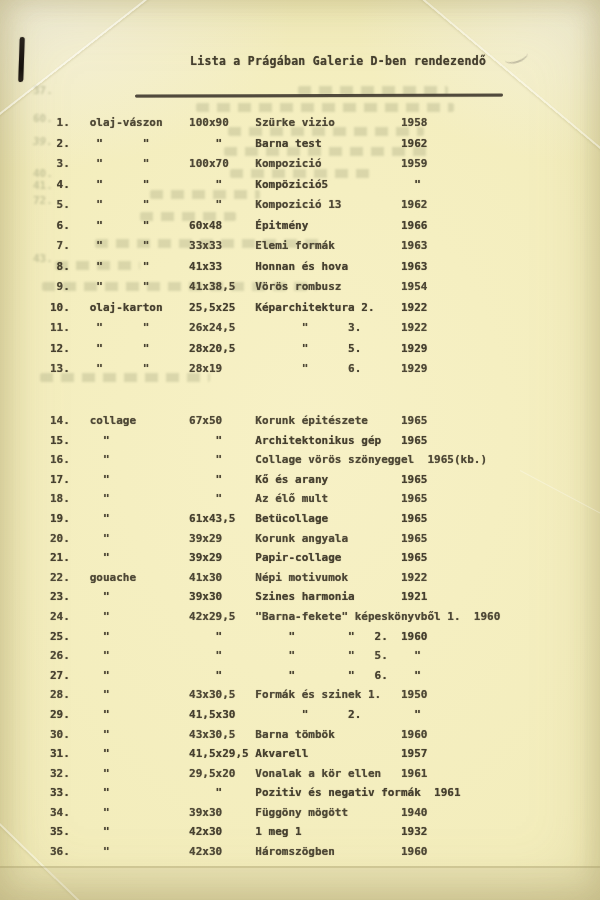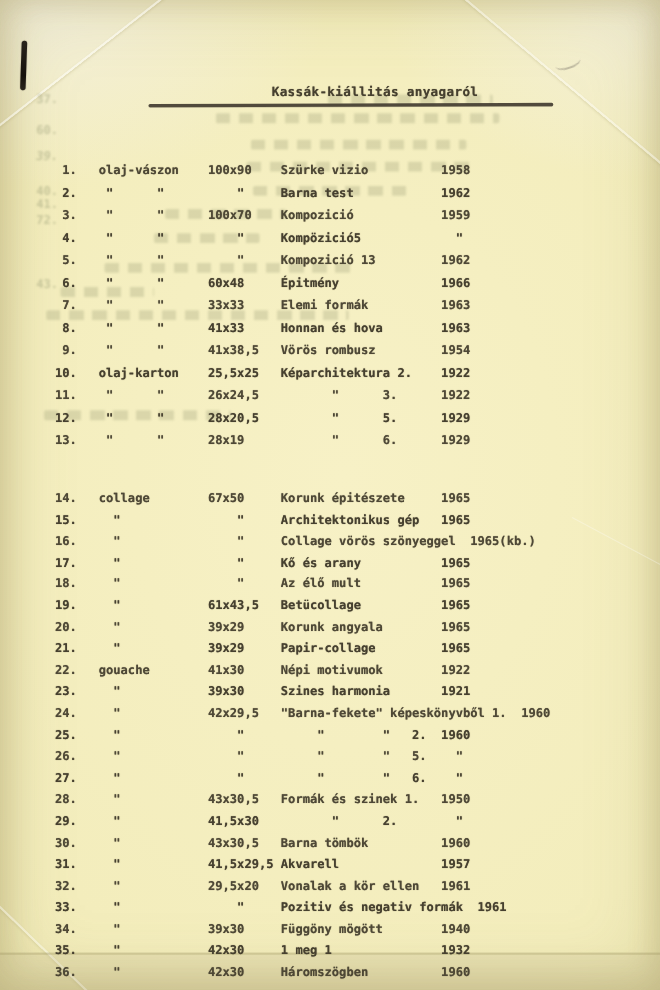--- a/index.html
+++ b/index.html
@@ -15,21 +15,21 @@
     box-shadow:
       inset 0 0 70px rgba(150,135,75,.22),
       inset 12px 0 30px rgba(150,135,80,.14),
       inset -8px 0 24px rgba(150,135,80,.12),
       inset 0 -14px 30px rgba(140,125,70,.14);
   }
   .crease{position:absolute;transform-origin:left center;pointer-events:none;}
   .ink-text{color:#46402f;font-weight:bold;text-shadow:0 0 .8px rgba(70,62,47,.75);}
   .title-line{position:absolute;font-size:11.5px;letter-spacing:.3px;line-height:18px;white-space:pre;}
   .underline{position:absolute;left:135px;top:94px;width:368px;height:2.6px;background:#3b342a;opacity:.88;border-radius:2px;transform:rotate(-.15deg);box-shadow:0 .5px 0 rgba(59,52,42,.35);}
-  .list-group{position:absolute;left:50px;font-size:11px;white-space:pre;margin-top:32px;}
+  .list-group{position:absolute;left:50px;font-size:11px;white-space:pre;}
   .list-a{top:113px;}
   .list-b{top:411px;}
   .list-a .row{height:20.5px;line-height:20.5px;}
   .list-b .row{height:19.6px;line-height:19.6px;}
   .row{white-space:pre;}
   .row:nth-child(odd){opacity:.95;}
   .ghost-layer{position:absolute;inset:0;pointer-events:none;}
   .ghost-num{position:absolute;left:33px;font-size:11px;font-weight:bold;color:#8e936e;opacity:.42;filter:blur(.8px);}
   .ghost-bar{position:absolute;height:9px;border-radius:2px;opacity:.42;filter:blur(1.1px);
     background:repeating-linear-gradient(90deg, rgba(128,133,96,.55) 0 13px, rgba(128,133,96,0) 13px 21px);}
@@ -69,19 +69,19 @@
       <div class="ghost-num" style="top: 135px; font-style: italic;">39.</div>
       <div class="ghost-num" style="top: 152px; margin-top: 15px;">40.</div>
       <div class="ghost-num" style="top: 179px;">41.</div>
       <div class="ghost-num" style="top: 194px;">72.</div>
       <div class="ghost-num" style="top: 212px; margin-top: 40px;">43.</div>
     </div>
 
   <div class="ink-mark"></div>
   <div class="pencil-mark"></div>
 
-  <div class="title-line ink-text" style="left:247px;top:74px;">Kassák-kiállitás anyagaról</div>
+  <div class="title-line ink-text" style="left:190px;top:52px;">Lista a Prágában Galerie D-ben rendezendő</div>
   <div class="underline"></div>
 
   <div class="list-group list-a ink-text"><div class="row"> 1.   olaj-vászon    100x90    Szürke vizio          1958</div><div class="row"> 2.    "      "          "     Barna test            1962</div><div class="row"> 3.    "      "      100x70    Kompozició            1959</div><div class="row"> 4.    "      "          "     Kompözició5             "</div><div class="row"> 5.    "      "          "     Kompozició 13         1962</div><div class="row"> 6.    "      "      60x48     Épitmény              1966</div><div class="row"> 7.    "      "      33x33     Elemi formák          1963</div><div class="row"> 8.    "      "      41x33     Honnan és hova        1963</div><div class="row"> 9.    "      "      41x38,5   Vörös rombusz         1954</div><div class="row">10.   olaj-karton    25,5x25   Képarchitektura 2.    1922</div><div class="row">11.    "      "      26x24,5          "      3.      1922</div><div class="row">12.    "      "      28x20,5          "      5.      1929</div><div class="row">13.    "      "      28x19            "      6.      1929</div></div>
   <div class="list-group list-b ink-text"><div class="row">14.   collage        67x50     Korunk épitészete     1965</div><div class="row">15.     "                "     Architektonikus gép   1965</div><div class="row">16.     "                "     Collage vörös szönyeggel  1965(kb.)</div><div class="row">17.     "                "     Kő és arany           1965</div><div class="row">18.     "                "     Az élő mult           1965</div><div class="row">19.     "            61x43,5   Betücollage           1965</div><div class="row">20.     "            39x29     Korunk angyala        1965</div><div class="row">21.     "            39x29     Papir-collage         1965</div><div class="row">22.   gouache        41x30     Népi motivumok        1922</div><div class="row">23.     "            39x30     Szines harmonia       1921</div><div class="row">24.     "            42x29,5   "Barna-fekete" képeskönyvből 1.  1960</div><div class="row">25.     "                "          "        "   2.  1960</div><div class="row">26.     "                "          "        "   5.    "</div><div class="row">27.     "                "          "        "   6.    "</div><div class="row">28.     "            43x30,5   Formák és szinek 1.   1950</div><div class="row">29.     "            41,5x30          "      2.        "</div><div class="row">30.     "            43x30,5   Barna tömbök          1960</div><div class="row">31.     "            41,5x29,5 Akvarell              1957</div><div class="row">32.     "            29,5x20   Vonalak a kör ellen   1961</div><div class="row">33.     "                "     Pozitiv és negativ formák  1961</div><div class="row">34.     "            39x30     Függöny mögött        1940</div><div class="row">35.     "            42x30     1 meg 1               1932</div><div class="row">36.     "            42x30     Háromszögben          1960</div></div>
 
 </div>
 
 </body></html>

